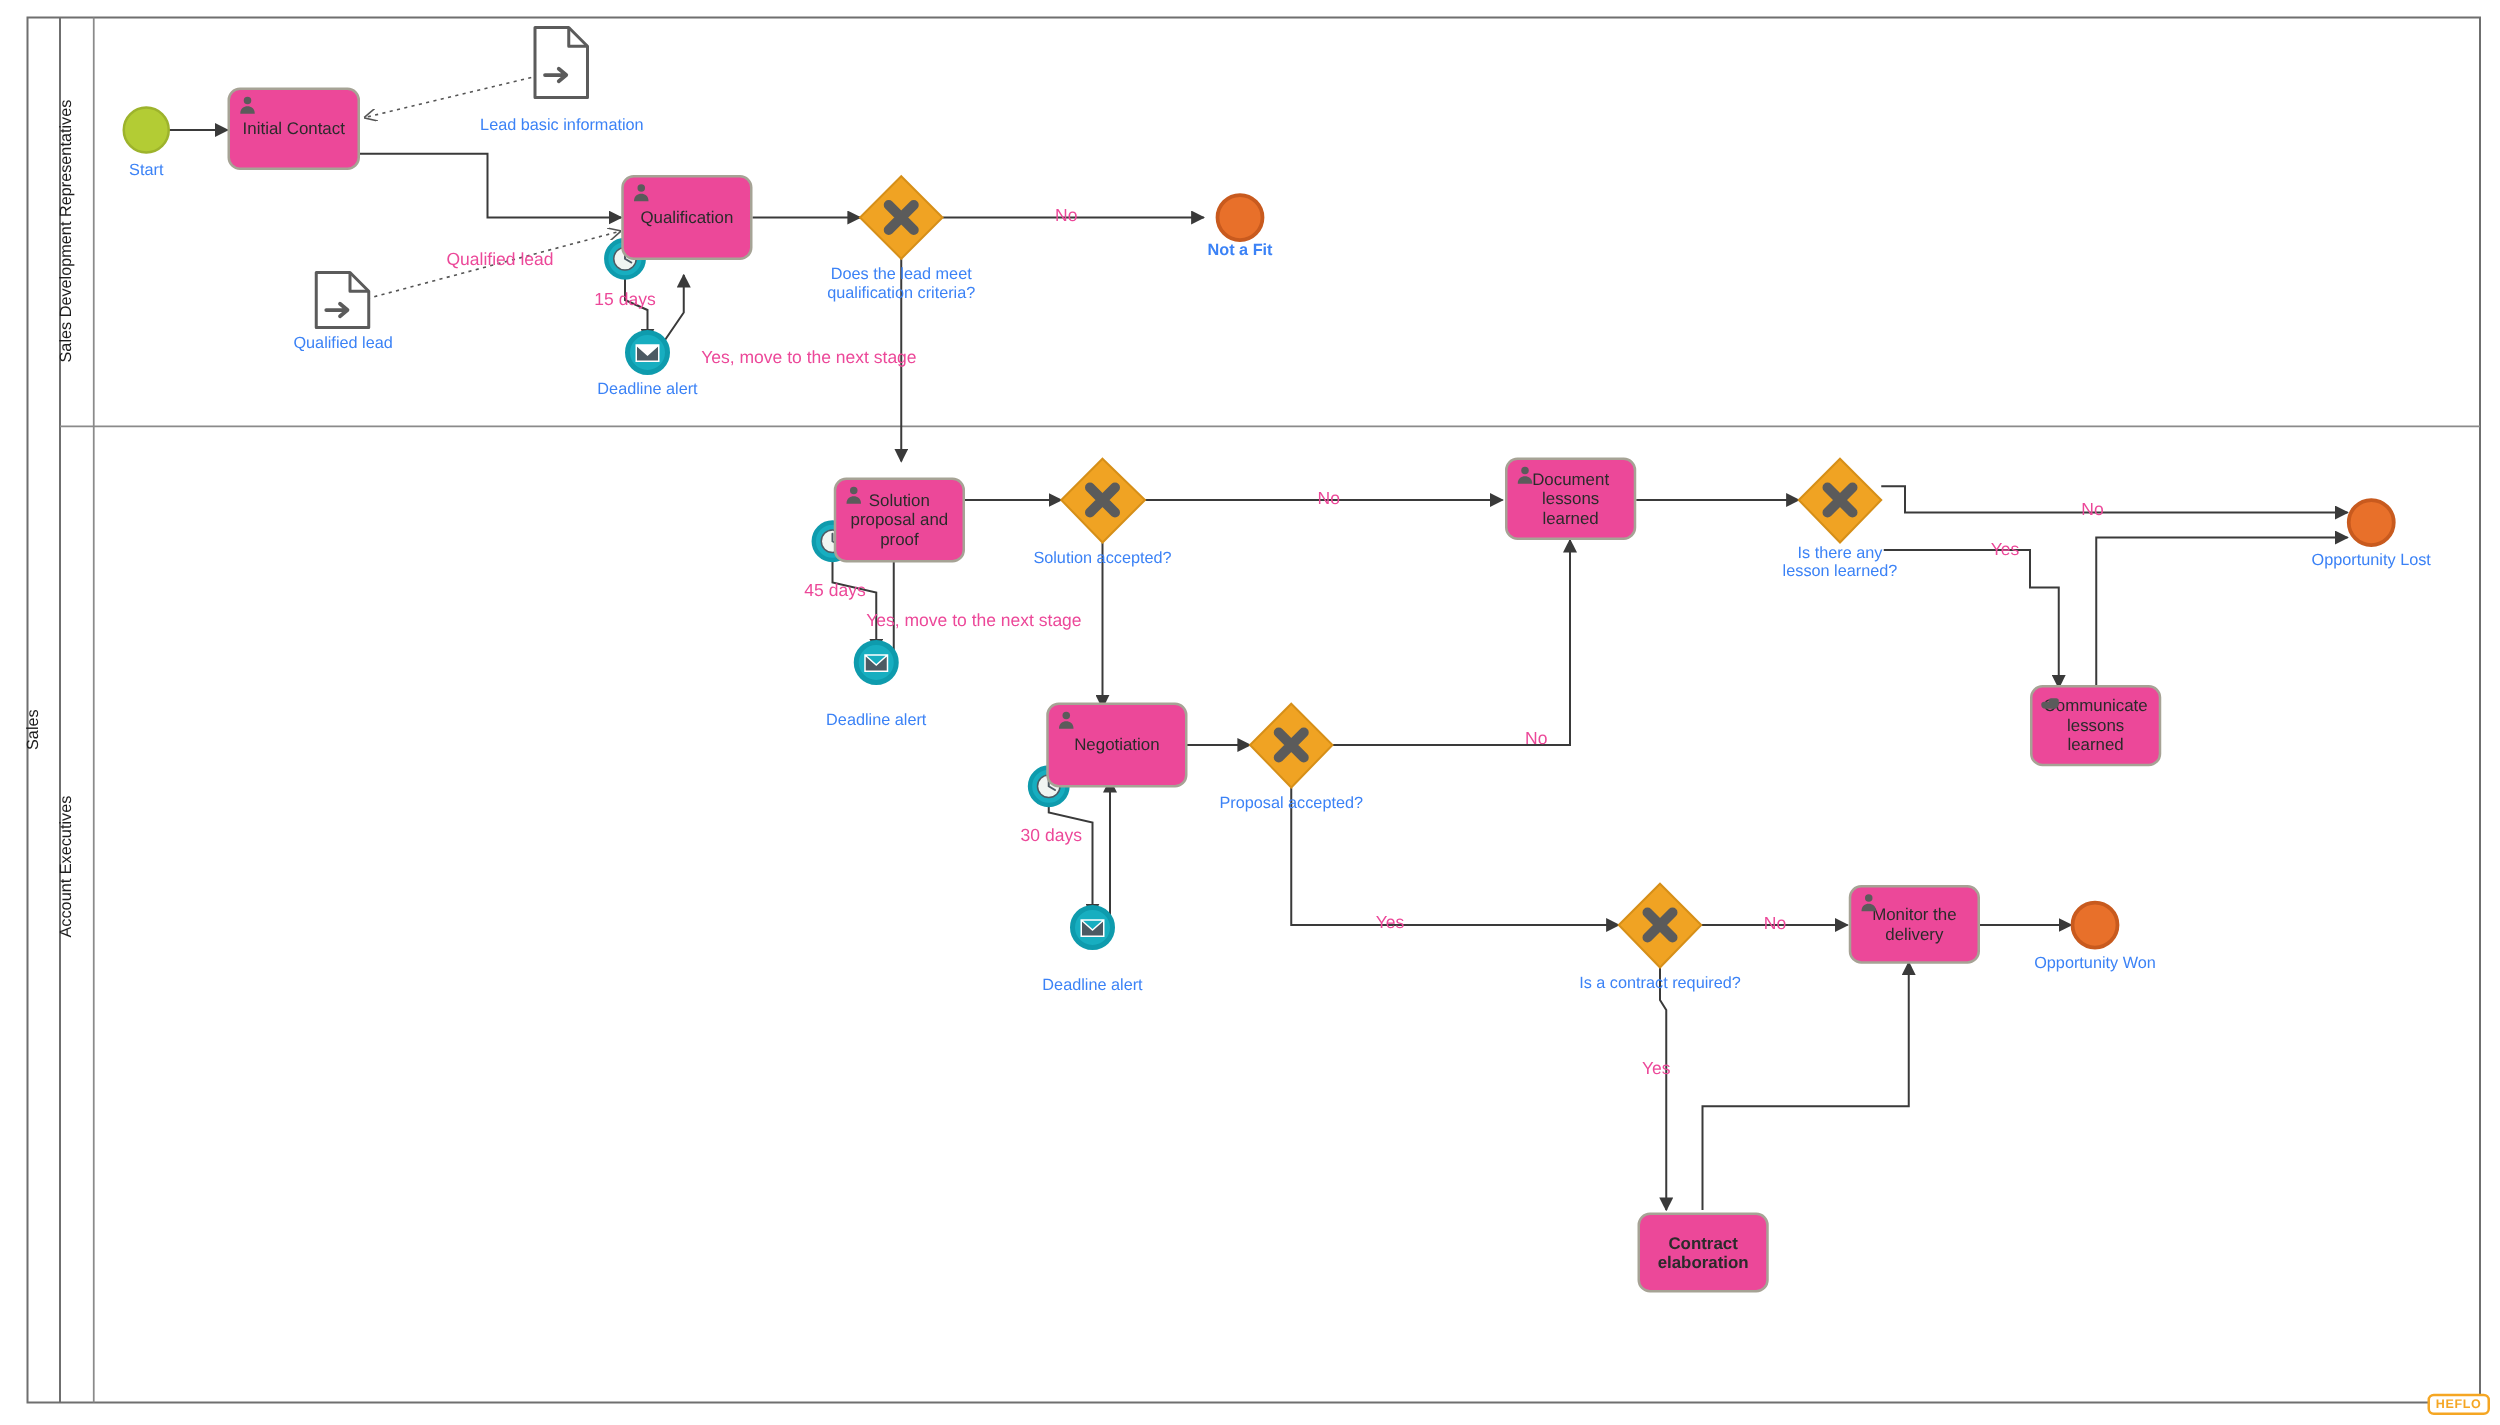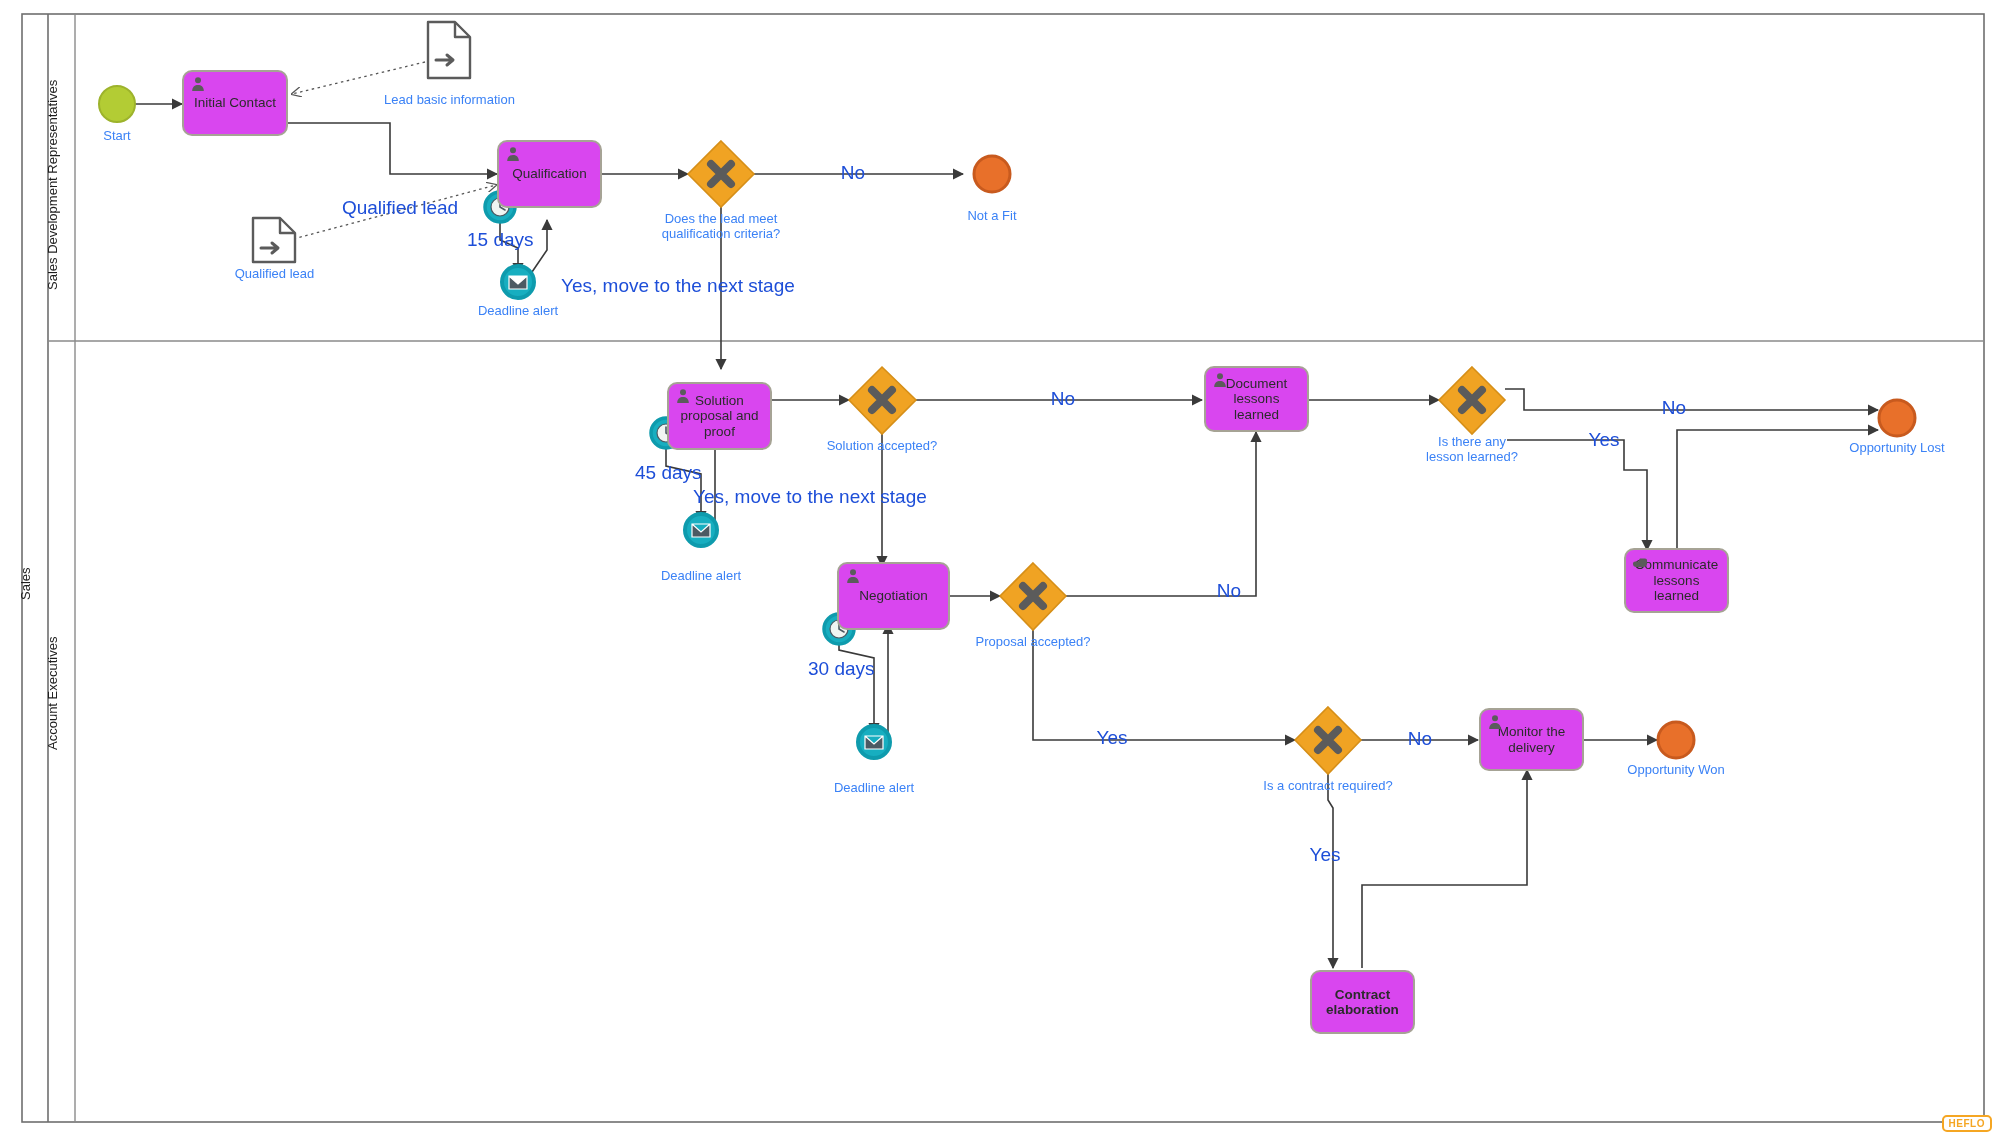--- a/index.html
+++ b/index.html
@@ -1,22 +1,22 @@
 <!DOCTYPE html>
 <html><head>
 <meta charset="utf-8">
 <style>
   html,body{margin:0;padding:0;background:#ffffff;}
   body{font-family:"Liberation Sans",sans-serif;}
   #stage{position:relative;width:2000px;height:1140px;background:#ffffff;overflow:hidden;}
   #canvas{position:absolute;left:0;top:0;width:2000px;height:1140px;}
   .lbl{position:absolute;font-family:"Liberation Sans",sans-serif;color:#3b82f6;white-space:pre;}
   .node-lbl{font-size:13px;line-height:15px;text-align:center;}
-  .flow-lbl{font-size:19px;line-height:15px;text-align:center;color:#1d4ed8;}
-  .task{position:absolute;background:#d946ef;border:2px solid #A6A395;border-radius:10px;
+  .flow-lbl{font-size:14px;line-height:15px;text-align:center;color:#ec4899;}
+  .task{position:absolute;background:#ec4899;border:2px solid #A6A395;border-radius:10px;
         box-sizing:border-box;display:flex;align-items:center;justify-content:center;}
   .task .t-text{font-size:13.5px;line-height:15.5px;text-align:center;color:#2b2b2b;padding:0 6px;}
   .task-ico{position:absolute;left:6px;top:4px;width:16px;height:16px;}
   .lane-title{position:absolute;font-size:13px;color:#1d1d1d;
      transform-origin:0 0;transform:rotate(-90deg);white-space:nowrap;}
   .pool-title{position:absolute;font-size:13px;color:#1d1d1d;
      transform-origin:0 0;transform:rotate(-90deg);white-space:nowrap;}
   .heflo{position:absolute;right:8px;bottom:8px;border:2px solid #F5A623;border-radius:5px;
      padding:1px 5px 1px 5px;color:#F5A623;font-size:10px;font-weight:bold;letter-spacing:.5px;
      background:#fff;font-family:"Liberation Sans",sans-serif;}
@@ -244,21 +244,21 @@
     <div class="t-text" style="white-space:pre-line;">Monitor the
 delivery</div>
   </div>
 
   <div class="task" style="left:1310px;top:970px;width:105px;height:64px;">
     <div class="t-text" style="white-space:pre-line;font-weight:bold;">Contract
 elaboration</div>
   </div>
 
   <div class="lbl node-lbl" style="left:87px;top:128px;width:60px;">Start</div>
-  <div class="lbl node-lbl" style="left:952px;top:208px;width:80px;">Not a Fit</div>
+  <div class="lbl node-lbl" style="left:952px;top:192px;width:80px;font-weight:bold;">Not a Fit</div>
   <div class="lbl node-lbl" style="left:468px;top:303px;width:100px;">Deadline alert</div>
   <div class="lbl node-lbl" style="left:651px;top:568px;width:100px;">Deadline alert</div>
   <div class="lbl node-lbl" style="left:824px;top:780px;width:100px;">Deadline alert</div>
   <div class="lbl node-lbl" style="left:1827px;top:440px;width:140px;">Opportunity Lost</div>
   <div class="lbl node-lbl" style="left:1606px;top:762px;width:140px;">Opportunity Won</div>
 
   <div class="lbl node-lbl" style="left:372px;top:92px;width:155px;">Lead basic information</div>
   <div class="lbl node-lbl" style="left:217px;top:266px;width:115px;">Qualified lead</div>
 
   <div class="lbl node-lbl" style="left:641px;top:211px;width:160px;white-space:pre-line;">Does the lead meet

